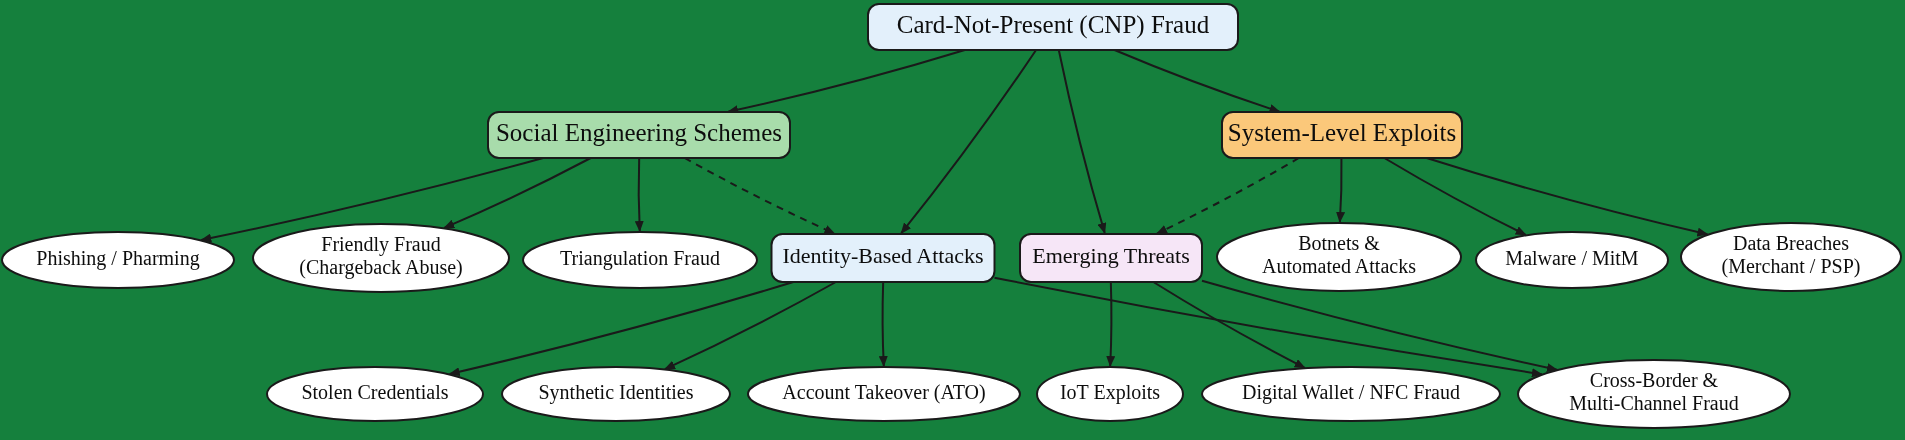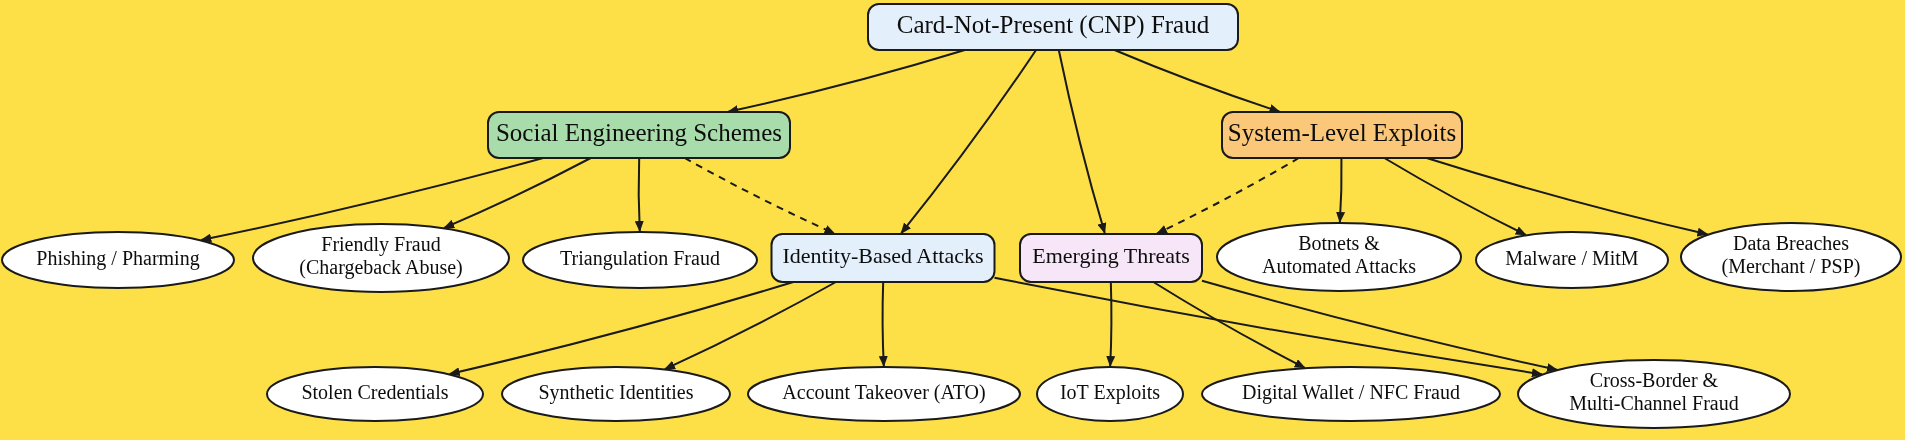--- a/index.html
+++ b/index.html
@@ -4,21 +4,21 @@
 <style>
   html, body {
     margin: 0;
     padding: 0;
     background: #ffffff;
   }
   #diagram-root {
     position: relative;
     width: 1905px;
     height: 440px;
-    background: #fde047;
+    background: #15803d;
     font-family: "Liberation Serif", "DejaVu Serif", serif;
     overflow: hidden;
   }
   svg#graph {
     display: block;
     width: 1905px;
     height: 440px;
   }
   .node-shape {
     stroke: #1a1a1a;

